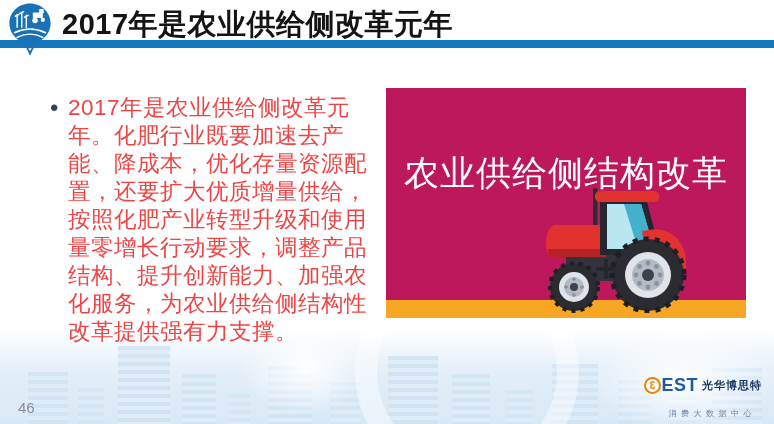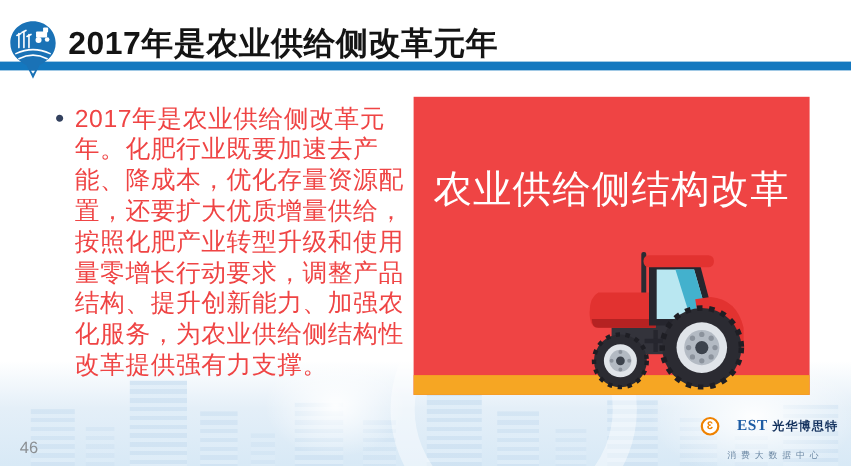--- a/index.html
+++ b/index.html
@@ -1,34 +1,34 @@
 <!DOCTYPE html>
 <html><head>
 <meta charset="utf-8">
 <style>
   html,body{margin:0;padding:0;}
   body{width:774px;height:424px;font-family:"Liberation Sans","DejaVu Sans",sans-serif;}
   .slide{position:relative;width:774px;height:424px;background:#ffffff;overflow:hidden;}
 
   
-  .header{position:absolute;top:16px;left:0;width:100%;height:48px;z-index:3;}
+  .header{position:absolute;top:0;left:0;width:100%;height:48px;z-index:3;}
   .header-rule{position:absolute;top:40px;left:0;width:100%;height:8px;background:#1478bf;}
   .pin{position:absolute;top:2px;left:8px;width:44px;height:56px;}
   .slide-title{position:absolute;top:7px;left:62px;margin:0;font-size:29px;line-height:34px;
     font-weight:700;color:#141414;letter-spacing:0.5px;white-space:nowrap;}
 
   
   .bullet-block{position:absolute;top:94px;left:50px;width:348px;display:flex;z-index:2;}
   .bullet-marker{flex:0 0 18px;font-size:24px;line-height:28px;color:#33415e;}
   .bullet-text{margin:0;font-size:22.5px;line-height:28px;color:#ef4444;
     white-space:pre-line;letter-spacing:0.5px;}
 
   
-  .panel{position:absolute;left:376px;top:88px;width:360px;height:271px;margin:0;
-    background:#ef4444;z-index:2;}
+  .panel{position:absolute;left:386px;top:88px;width:360px;height:230px;margin:0;
+    background:#be185d;z-index:2;}
   .panel-caption{position:absolute;top:62px;left:0;width:100%;text-align:center;
     font-size:35px;line-height:46px;color:#ffffff;font-weight:500;letter-spacing:1px;}
   .ground{position:absolute;bottom:0;left:0;width:100%;height:18px;background:#f6a623;}
   .tractor{position:absolute;left:158px;bottom:5px;width:154px;height:128px;}
 
   
   .skyline{position:absolute;bottom:0;left:0;width:100%;height:96px;z-index:0;
     background:linear-gradient(180deg,rgba(234,243,250,0) 0%,#e4eff8 45%,#d8e9f6 100%);}
   .bld{position:absolute;bottom:0;background:repeating-linear-gradient(#cfe2f2 0 4px,#dfedf8 4px 8px);opacity:.75;}
   .ring{position:absolute;left:355px;bottom:-60px;width:180px;height:180px;border-radius:50%;
@@ -37,21 +37,21 @@
   .glow-a{left:240px;bottom:8px;width:130px;height:95px;}
   .glow-b{left:590px;bottom:-10px;width:190px;height:110px;}
 
   
   .page-number{position:absolute;left:18px;bottom:8px;font-size:15px;color:#8b8f93;z-index:4;}
   .footer-logo{position:absolute;right:12px;bottom:5px;z-index:4;text-align:left;}
   .logo-row{display:flex;align-items:center;}
   .logo-b{width:13px;height:13px;border:2px solid #ef8200;border-radius:50%;color:#ef8200;
     font-size:10px;font-weight:800;display:flex;align-items:center;justify-content:center;
     background:#ffffff;transform:scaleX(-1);}
-  .logo-est{font-size:14px;font-weight:800;color:#1d5ca4;margin:0 4px 0 16px;letter-spacing:0.5px;font-family:Liberation Serif, serif;}
+  .logo-est{font-size:18px;font-weight:800;color:#1d5ca4;margin:0 4px 0 0;letter-spacing:0.5px;}
   .logo-name{font-size:11px;font-weight:700;color:#15335f;letter-spacing:1px;white-space:nowrap;}
   .logo-sub{font-size:8px;color:#6b87a3;letter-spacing:4.5px;margin-top:12px;padding-left:24px;white-space:nowrap;}
 </style>
 </head>
 <body>
 
 <div class="slide">
 
   <div class="skyline">
     <div class="bld" style="left:28px;width:40px;height:52px;"></div>

